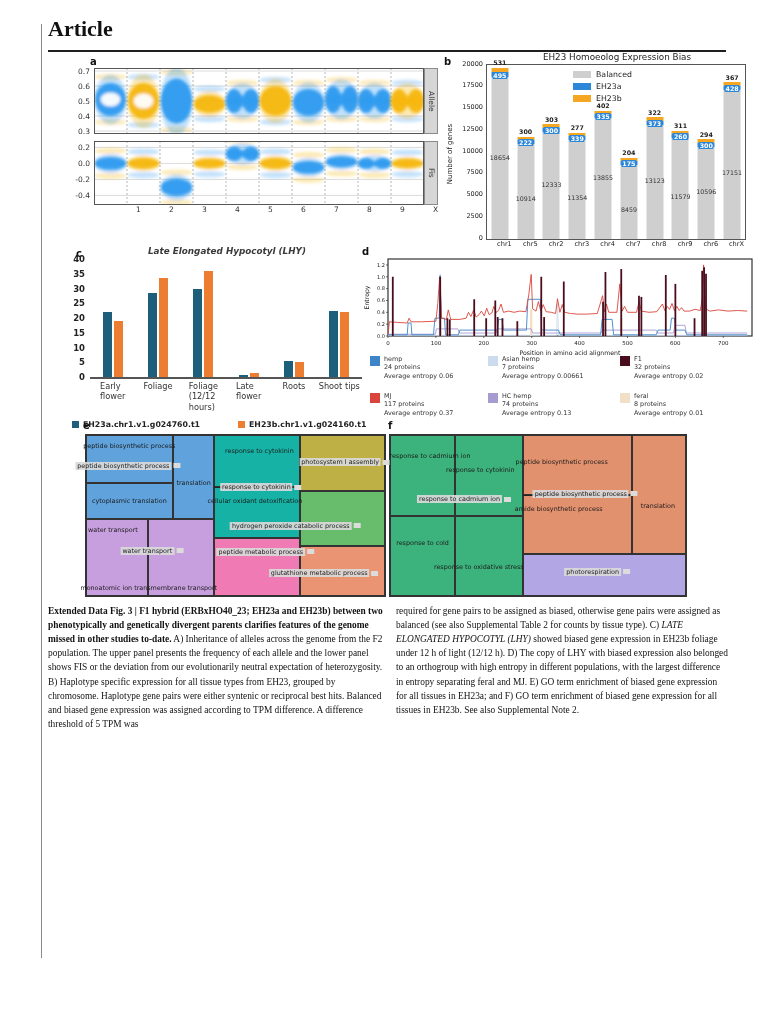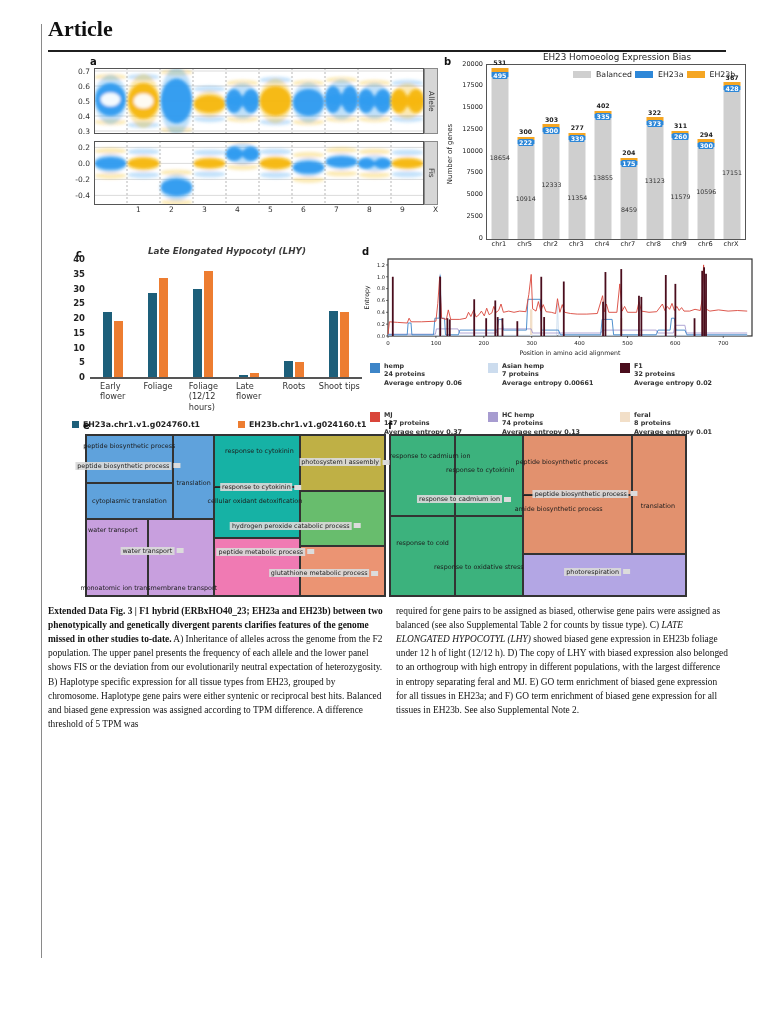--- a/index.html
+++ b/index.html
@@ -34,26 +34,26 @@
   .b-ytick{position:absolute;right:3px;font-size:6.5px;color:#222;}
   #b-plot{position:relative;width:258px;height:174px;border:1px solid #555;box-sizing:content-box;}
   .b-slot{position:absolute;bottom:0;height:100%;}
   .b-bar{position:absolute;bottom:0;left:50%;transform:translateX(-50%);width:17px;
          display:flex;flex-direction:column-reverse;}
   .b-seg{width:100%;}
   .b-lab{position:absolute;left:50%;transform:translateX(-50%);white-space:nowrap;font-size:6.3px;}
   .b-lab-b{color:#222;font-weight:bold;}
   .b-lab-a{color:#fff;font-weight:bold;padding:0 1px;line-height:7px;border-radius:1px;}
   .b-lab-bal{color:#333;}
-  #b-legend{position:absolute;left:86px;top:5px;display:flex;gap:3px;}
+  #b-legend{position:absolute;left:86px;top:5px;display:flex;flex-direction:column;gap:3px;}
   .b-leg-item{display:flex;align-items:center;gap:5px;}
   .b-leg-swatch{width:18px;height:7px;}
   .b-leg-text{font-size:7.8px;color:#222;}
   #b-xlabels{display:flex;margin-left:42px;width:258px;}
-  .b-xlab{flex:1;text-align:center;font-size:6.6px;color:#222;}
+  .b-xlab{flex:1;text-align:right;font-size:6.6px;color:#222;}
   
   #panelC{position:absolute;left:70px;top:246px;width:302px;}
   #c-title{margin-left:22px;width:270px;text-align:center;font-size:8.8px;font-style:italic;
            font-weight:600;color:#3a3a3a;}
   #c-body{display:flex;margin-top:3px;}
   #c-yticks{position:relative;width:20px;height:118px;}
   .c-ytick{position:absolute;right:5px;font-size:8.5px;font-weight:600;color:#222;}
   #c-cols{position:relative;display:flex;width:272px;}
   .c-col{flex:1;display:flex;flex-direction:column;align-items:center;}
   .c-bars{height:118px;display:flex;align-items:flex-end;gap:2px;}
@@ -61,22 +61,22 @@
   .c-axisline{position:absolute;top:118px;left:0;right:0;height:2px;background:#555;}
   .c-xlab{margin-top:4px;}
   .c-xline{font-size:8.2px;color:#333;line-height:1.25;}
   #c-legend{display:flex;gap:38px;margin-top:8px;margin-left:2px;}
   .c-leg-item{display:flex;align-items:center;gap:4px;}
   .c-leg-swatch{width:7px;height:7px;}
   .c-leg-text{font-size:7.8px;font-weight:600;color:#222;}
   
   #panelD{position:absolute;left:358px;top:246px;width:406px;}
   #svg-d{position:absolute;left:4px;top:8px;}
-  #d-legend{position:absolute;left:12px;top:116px;display:grid;
-            grid-template-columns:118px 132px 122px;row-gap:24px;font-weight:bold;}
+  #d-legend{position:absolute;left:12px;top:109px;display:grid;
+            grid-template-columns:118px 132px 122px;row-gap:12px;}
   .d-leg-item{display:flex;gap:4px;}
   .d-leg-swatch{width:10px;height:10px;margin-top:1px;flex:none;}
   .d-leg-line{font-size:6.4px;color:#333;line-height:1.3;white-space:nowrap;}
   
   .treemap{position:absolute;border:1px solid #333;box-sizing:border-box;}
   #treemap-e{left:85px;top:434px;width:301px;height:163px;}
   #treemap-f{left:389px;top:434px;width:298px;height:163px;}
   .tm-cell{position:absolute;border:1px solid #333;box-sizing:border-box;}
   .tm-label{position:absolute;transform:translate(-50%,-50%);font-size:6.4px;color:#1c1c1c;
             white-space:nowrap;display:flex;align-items:center;gap:2px;z-index:2;}

